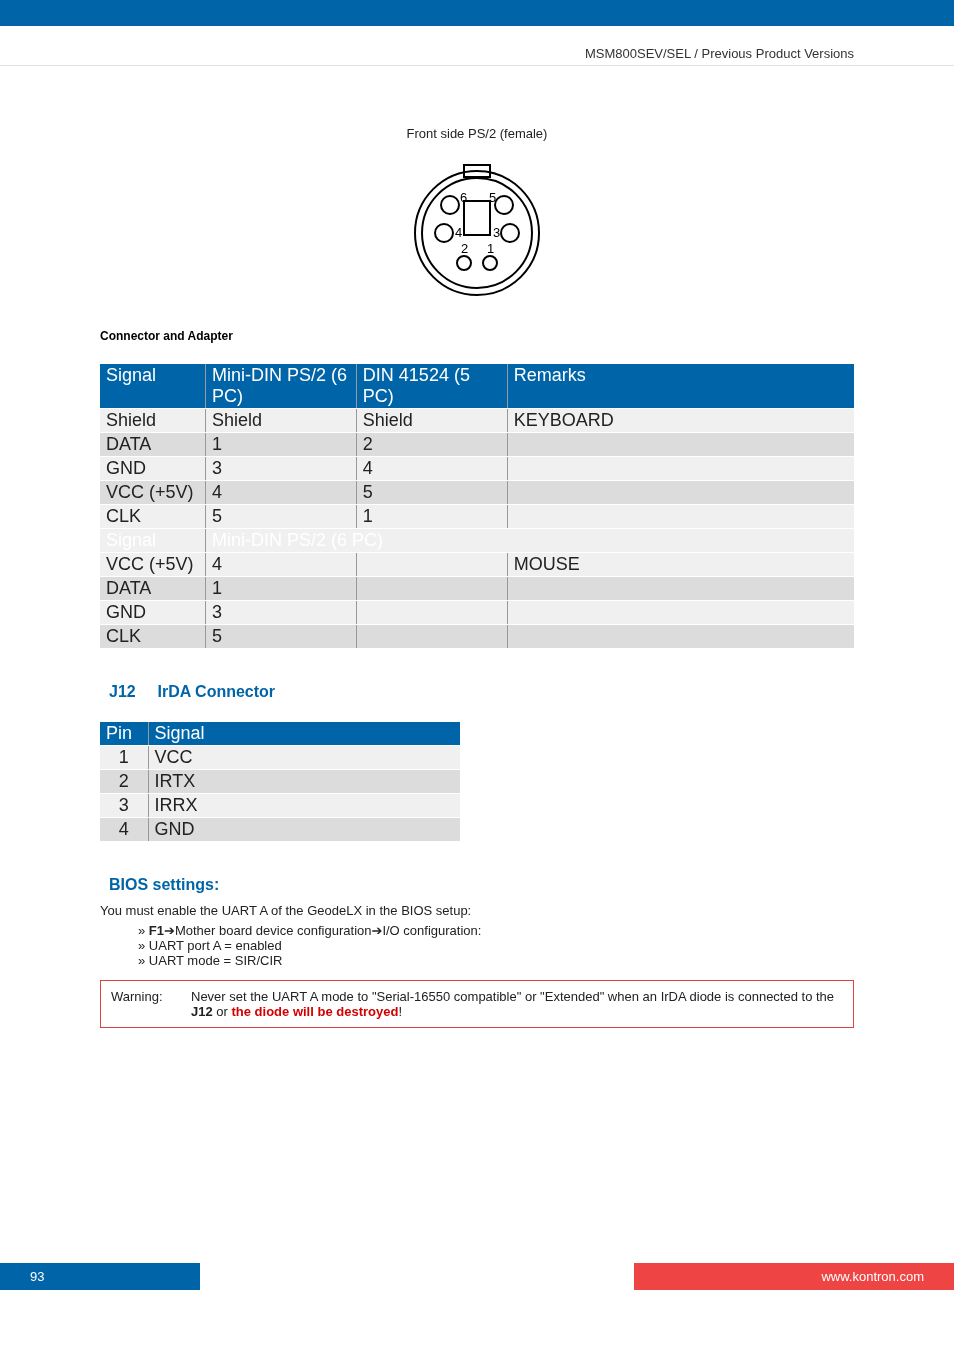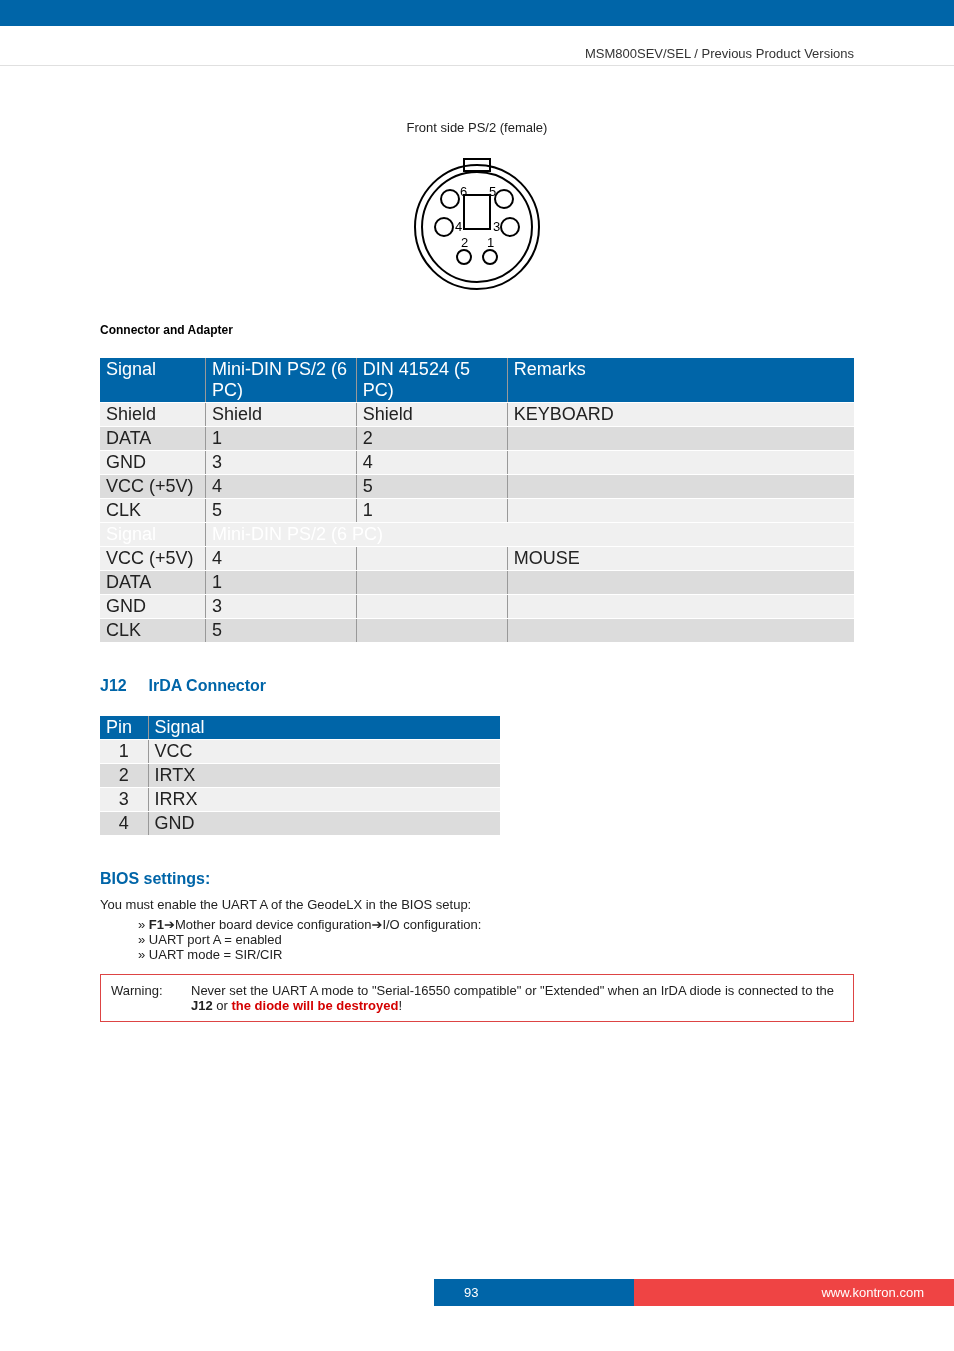--- a/index.html
+++ b/index.html
@@ -25,37 +25,37 @@
     margin-top: 10px;
   }
   .page {
     padding: 30px 100px 40px 100px;
     min-height: 1240px;
     position: relative;
   }
   .fig-caption {
     text-align: center;
     font-size: 13px;
-    margin: 24px 0 14px 0;
+    margin: 30px 0 14px 0;
   }
   .ps2-diagram {
     display: block;
     margin: 0 auto 24px auto;
   }
   h3.section-title {
     font-size: 12px;
     font-weight: bold;
     margin: 22px 0 6px 0;
     color: #000;
   }
   h2.blue-title {
     color: #0065a8;
     font-size: 16px;
     font-weight: bold;
-    margin: 34px 0 8px 0;
+    margin: 34px 0 8px 9px;
   }
   .j12-label { display:inline-block; width:44px; }
   table {
     border-collapse: collapse;
     width: 100%;
     font-size: 18px;
     margin-top: 20px;
   }
   td, th {
     border: 1px solid #fff;
@@ -67,41 +67,41 @@
     height: 18px;
   }
   tr td:first-child, tr th:first-child { border-left: none; }
   thead th, tr.subhead td {
     background: #0065a8;
     color: #fff;
     font-weight: normal;
   }
   tbody tr:nth-child(odd) td { background: #f0f0f0; }
   tbody tr:nth-child(even) td { background: #dcdcdc; }
-  .irda-table { width: 400px; }
+  .irda-table { width: 360px; }
   .irda-table tbody tr td:first-child { text-align: center; width: 48px; }
   .bios-body { font-size: 13px; line-height: 1.45; }
   .bios-list { margin: 2px 0 12px 38px; padding: 0; list-style: none; }
   .bios-list li::before { content: "»  "; }
   .arrow { font-family: sans-serif; }
   .warning-box {
     border: 1px solid #d44;
     padding: 8px 10px 8px 10px;
     font-size: 13px;
     display: flex;
     gap: 20px;
     margin-top: 6px;
   }
   .warning-label { min-width: 60px; }
   .warning-text .red { color: #d40000; font-weight: bold; }
   .footer {
     position: absolute;
-    left: 0; right: 0; bottom: 0;
+    left: 0; right: 0; bottom: 16px;
     display: flex;
-    justify-content: flex-end;
+    justify-content: space-between;
     padding: 0;
   }
   .footer .pg {
     background: #0065a8;
     color: #fff;
     width: 200px;
     padding: 6px 0 6px 30px;
     font-size: 13px;
   }
   .footer .url {

